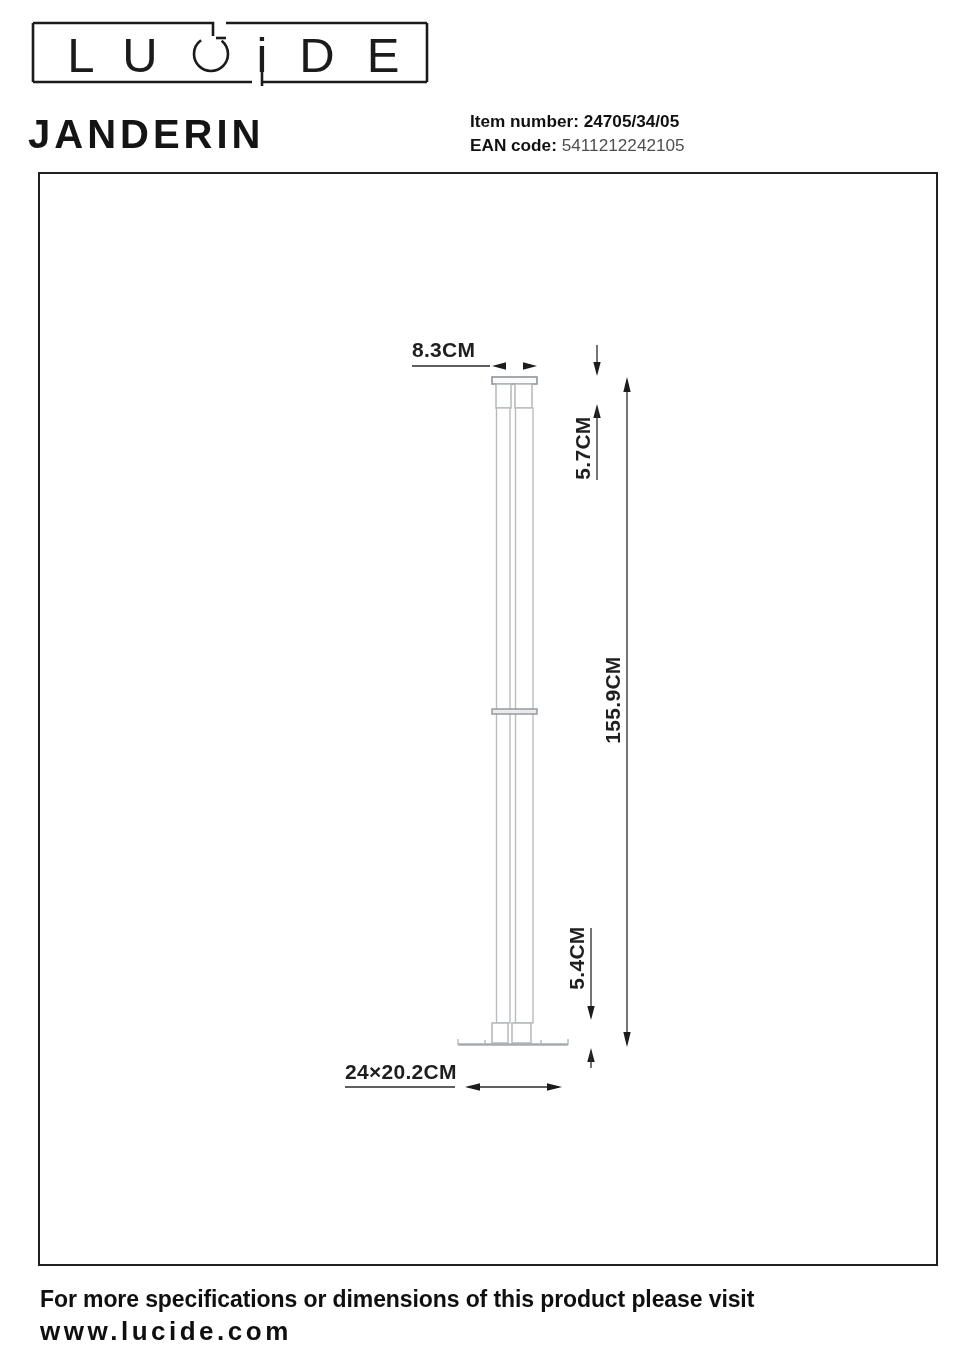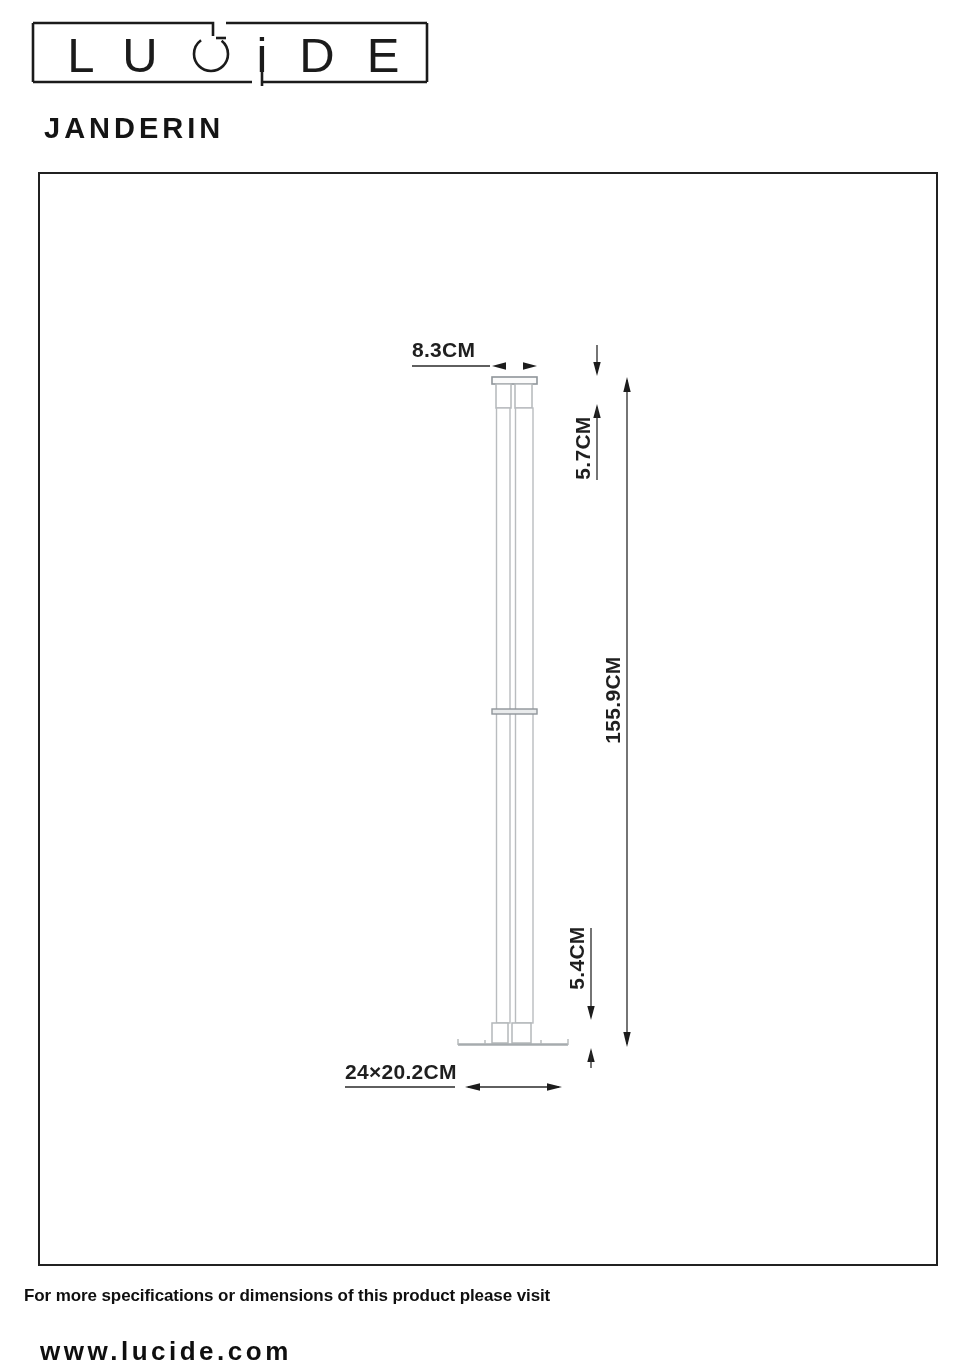--- a/index.html
+++ b/index.html
@@ -18,22 +18,22 @@
   .doc-title {
     top: 29px;
     right: 40px;
     font-size: 17.5px;
     letter-spacing: 0.8px;
     color: #4d4d4d;
     white-space: nowrap;
   }
   .product-name {
     top: 112px;
-    left: 44px;
-    font-size: 29px;
+    left: 28px;
+    font-size: 40px;
     font-weight: 700;
     letter-spacing: 4px;
     color: #141414;
   }
   .item-block {
     top: 110px;
     left: 470px;
     font-size: 17.2px;
     line-height: 23.5px;
     white-space: nowrap;
@@ -55,37 +55,36 @@
   .dim-label {
     font-family: "Liberation Sans", sans-serif;
     font-size: 21px;
     font-weight: 700;
     fill: #1f1f1f;
     letter-spacing: 0.3px;
   }
 
   .footer-note {
     top: 1286px;
-    left: 24px;
-    font-size: 17px;
+    left: 40px;
+    font-size: 23px;
     font-weight: 700;
     letter-spacing: -0.1px;
     color: #0f0f0f;
     white-space: nowrap;
   }
   .footer-site {
     top: 1316px;
     left: 40px;
     font-size: 26px;
     font-weight: 700;
     letter-spacing: 3.5px;
     color: #0f0f0f;
     text-decoration: none;
     white-space: nowrap;
-    margin-top: 20px;
   }
 </style>
 </head>
 <body>
 
 <div class="page">
 
   <svg class="abs logo-svg" width="410" height="95" viewBox="0 0 410 95" role="img" aria-label="LUCIDE">
     <g stroke="#1b1b1b" stroke-width="2.6" fill="none">
 
@@ -105,20 +104,30 @@
     <text class="logo-letter" x="51" y="67" text-anchor="middle">L</text>
     <text class="logo-letter" x="110" y="67" text-anchor="middle">U</text>
     <text class="logo-letter" x="232" y="67" text-anchor="middle">i</text>
     <text class="logo-letter" x="287" y="67" text-anchor="middle">D</text>
     <text class="logo-letter" x="353" y="67" text-anchor="middle">E</text>
   </svg>
 
 
   <div class="abs product-name">JANDERIN</div>
 
+  <div class="abs item-block">
+    <div>
+      <span class="lbl">Item number:</span>
+      <span class="val-bold">24705/34/05</span>
+    </div>
+    <div>
+      <span class="lbl">EAN code:</span>
+      <span class="val-gray">5411212242105</span>
+    </div>
+  </div>
 
   <svg class="abs drawing-svg" width="900" height="1094" viewBox="0 0 900 1094">
 
     <rect x="1" y="1" width="898" height="1092" fill="none" stroke="#212121" stroke-width="2"></rect>
 
     <g>
 
       <rect x="454" y="205" width="45" height="7" fill="#fbfbfb" stroke="#8f959a" stroke-width="1.6"></rect>
 
       <rect x="458" y="212" width="15" height="24" fill="#ffffff" stroke="#b4b8ba" stroke-width="1.5"></rect>

